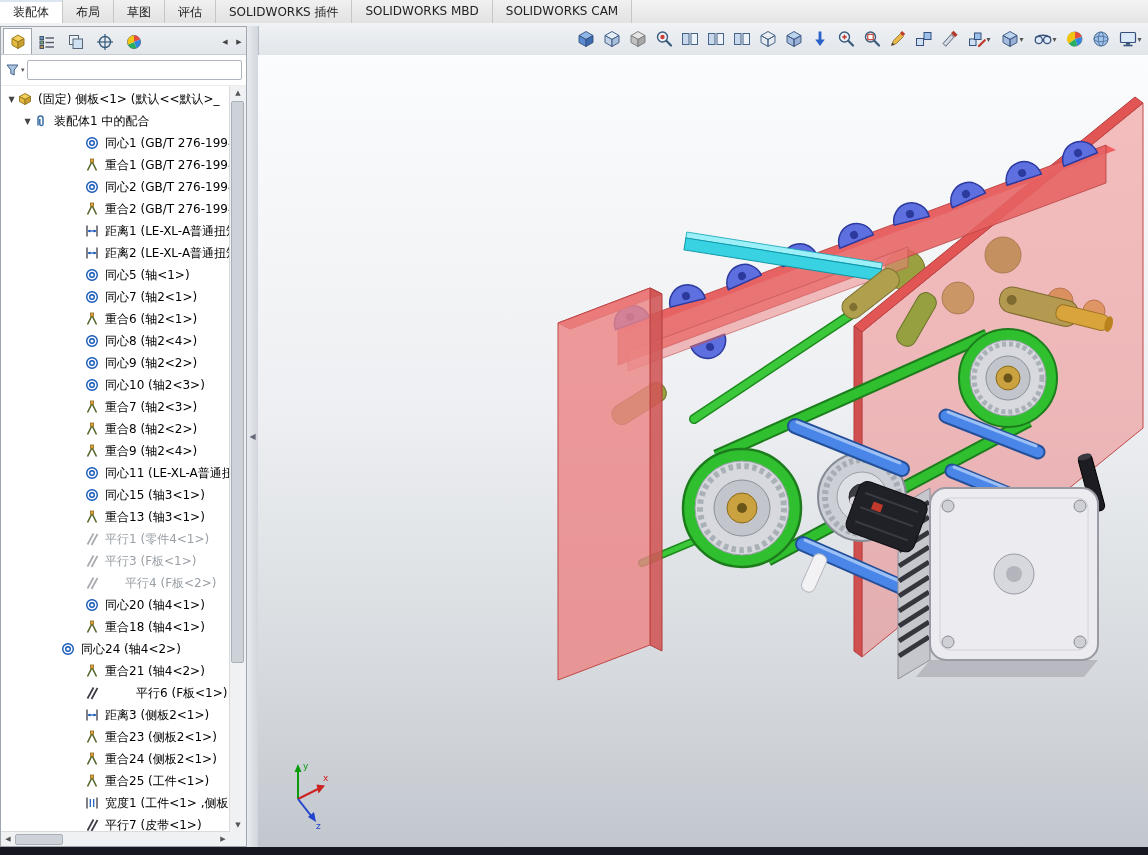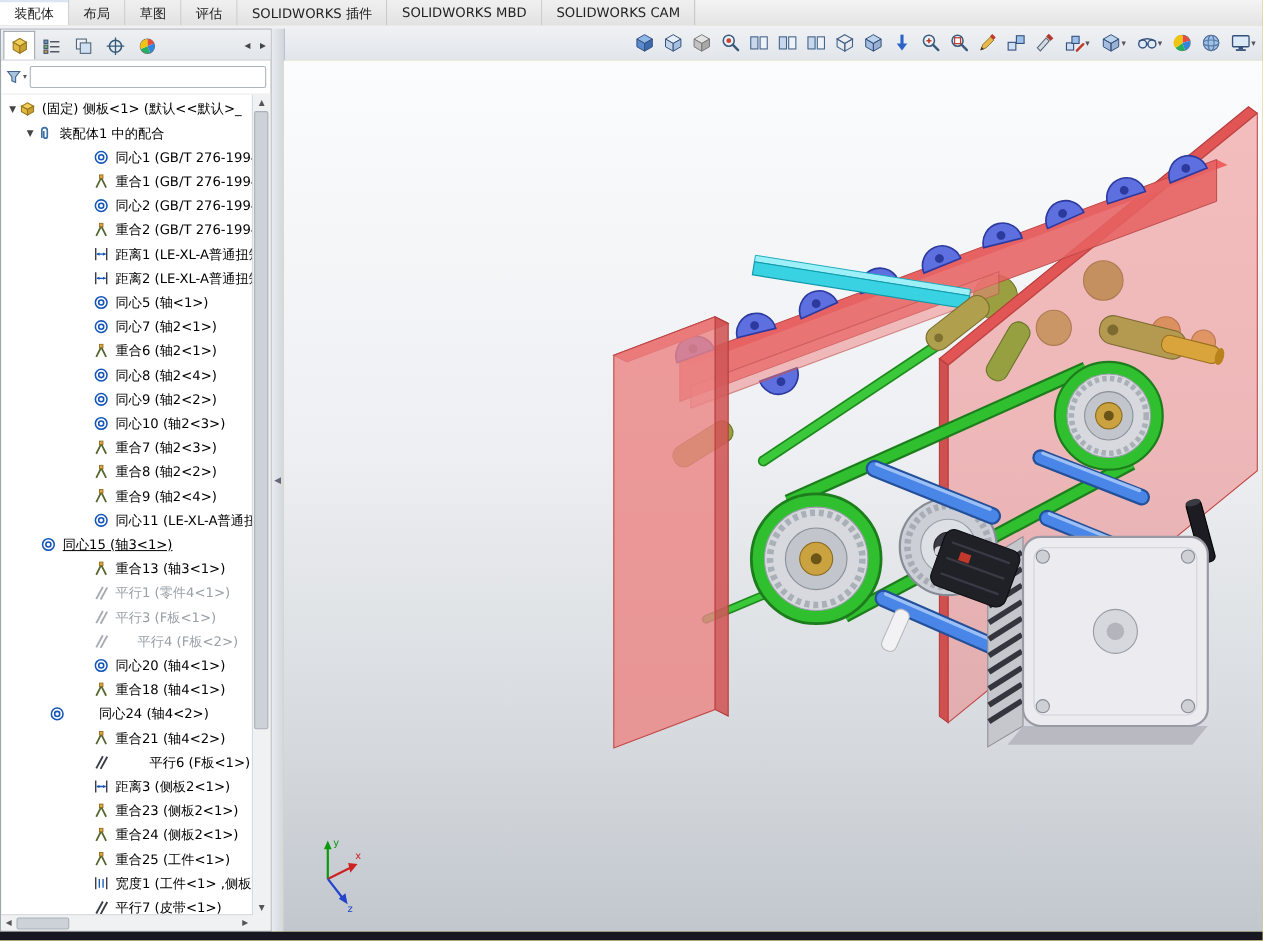--- a/index.html
+++ b/index.html
@@ -1,16 +1,16 @@
 <!DOCTYPE html>
 <html><head>
 <meta charset="utf-8">
 <style>
   html,body{margin:0;padding:0;background:#9aa0a8;}
-  #app{position:relative;width:1148px;height:855px;overflow:hidden;background:#fde047;
+  #app{position:relative;width:1148px;height:855px;overflow:hidden;background:#ffffff;
        font-family:"DejaVu Sans","Liberation Sans",sans-serif;font-size:12px;color:#1a1a1a;}
 
   
   .tabbar{position:absolute;left:0;top:0;width:100%;height:23px;background:linear-gradient(#f4f4f4,#e4e4e4);
           border-bottom:1px solid #c2c2c2;display:flex;align-items:stretch;}
   .rtab{padding:4px 13px 3px;border-right:1px solid #c6c6c6;color:#222;white-space:nowrap;cursor:default;
         background:linear-gradient(#f0f0f0,#e2e2e2);}
   .rtab.active{background:#ffffff;box-shadow:inset 0 2px 0 #dce6f2;}
 
   
@@ -460,21 +460,21 @@
           </div>
           <div class="trow" style="padding-left: 84px;">
             <span class="ticon">
               <svg width="14" height="14" viewBox="0 0 14 14">
                 <circle cx="7" cy="7" r="5.3" fill="none" stroke="#1456b8" stroke-width="1.4"></circle>
                 <circle cx="7" cy="7" r="2.3" fill="none" stroke="#1456b8" stroke-width="1.4"></circle>
               </svg>
             </span>
             <span class="tlabel">同心11 (LE-XL-A普通扭</span>
           </div>
-          <div class="trow" style="padding-left: 36px; text-decoration: underline;">
+          <div class="trow" style="padding-left: 84px;">
             <span class="ticon">
               <svg width="14" height="14" viewBox="0 0 14 14">
                 <circle cx="7" cy="7" r="5.3" fill="none" stroke="#1456b8" stroke-width="1.4"></circle>
                 <circle cx="7" cy="7" r="2.3" fill="none" stroke="#1456b8" stroke-width="1.4"></circle>
               </svg>
             </span>
             <span class="tlabel">同心15 (轴3&lt;1&gt;)</span>
           </div>
           <div class="trow" style="padding-left: 84px;">
             <span class="ticon">
@@ -523,21 +523,21 @@
           </div>
           <div class="trow" style="padding-left: 84px;">
             <span class="ticon">
               <svg width="14" height="14" viewBox="0 0 14 14">
                 <polyline points="2.5,12.5 7,3.5 11.5,12.5" fill="none" stroke="#55662e" stroke-width="1.6"></polyline>
                 <rect x="5.4" y="1" width="3.2" height="3.2" fill="#e8a33d" stroke="#8a6d1f" stroke-width="0.8"></rect>
               </svg>
             </span>
             <span class="tlabel">重合18 (轴4&lt;1&gt;)</span>
           </div>
-          <div class="trow" style="padding-left: 44px; gap: 25px;">
+          <div class="trow" style="padding-left: 60px;">
             <span class="ticon">
               <svg width="14" height="14" viewBox="0 0 14 14">
                 <circle cx="7" cy="7" r="5.3" fill="none" stroke="#1456b8" stroke-width="1.4"></circle>
                 <circle cx="7" cy="7" r="2.3" fill="none" stroke="#1456b8" stroke-width="1.4"></circle>
               </svg>
             </span>
             <span class="tlabel">同心24 (轴4&lt;2&gt;)</span>
           </div>
           <div class="trow" style="padding-left: 84px;">
             <span class="ticon">

